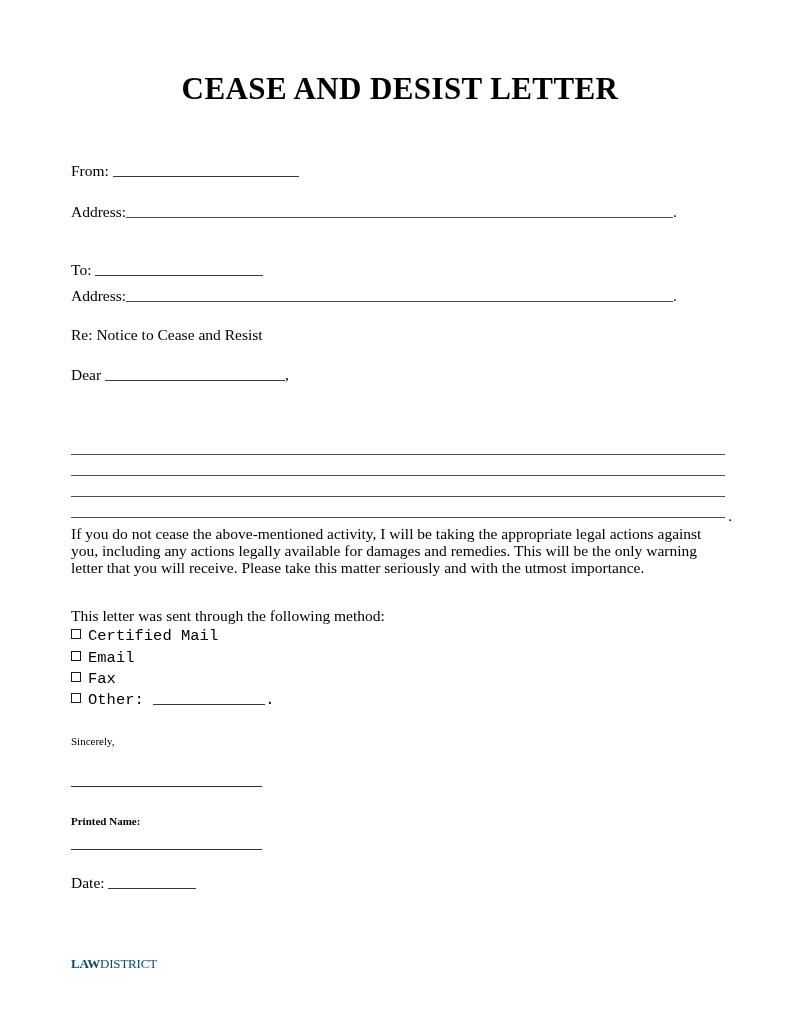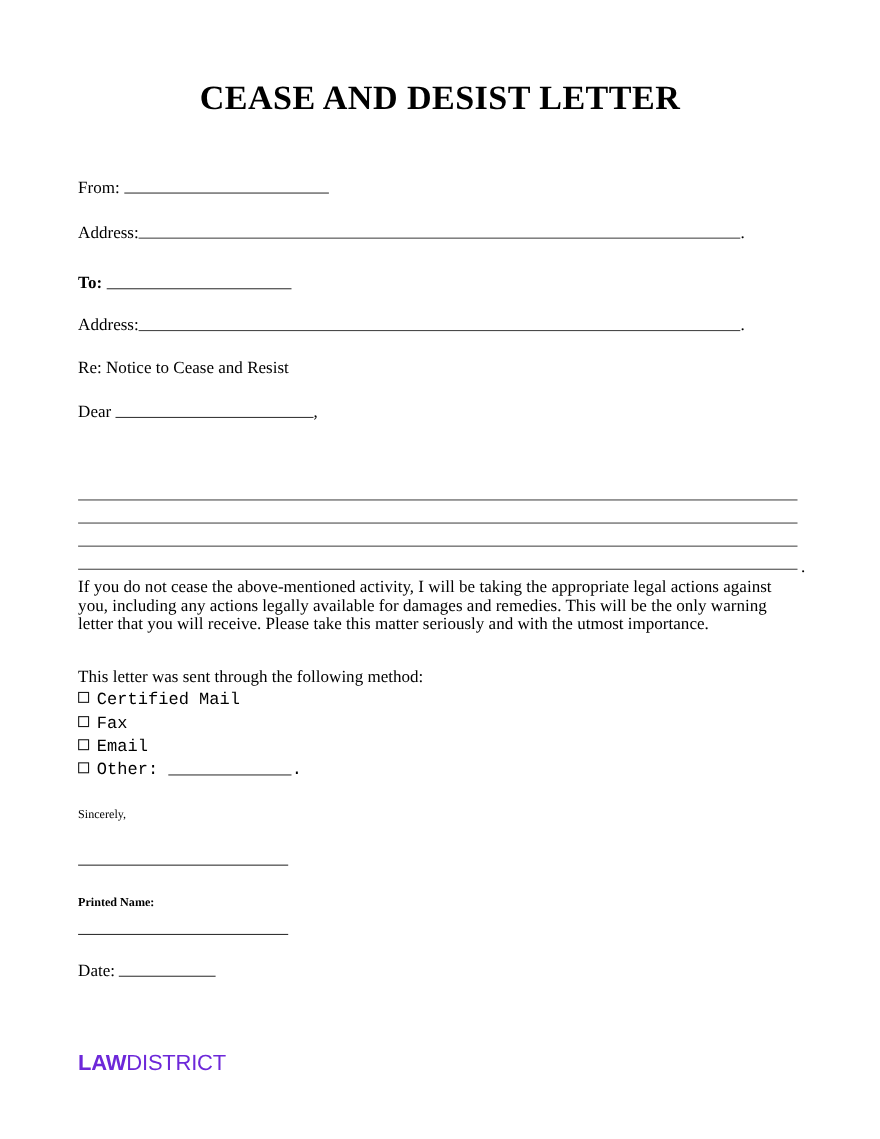--- a/index.html
+++ b/index.html
@@ -133,24 +133,24 @@
     width: 191px;
     border-bottom: 1.5px solid #333333;
     height: 0;
   }
 
   
   .logo {
     position: absolute;
     left: 71px;
     top: 956px;
-    font-family: Liberation Sans, sans-serif;
-    font-size: 20px;
+    font-family: Liberation Serif, serif;
+    font-size: 13px;
     letter-spacing: -0.2px;
-    color: #6d28d9;
+    color: #0c4a6e;
     white-space: nowrap;
   }
   .logo-law { font-weight: bold; }
   .logo-district { font-weight: normal; }
 </style>
 </head>
 <body>
 
 <div class="page">
 
@@ -158,21 +158,21 @@
 
   <div class="line-row" style="top:161px;">
     <span class="label">From:</span>
     <span class="rule rule-short"></span>
   </div>
 
   <div class="line-row" style="top:202px;">
     <span class="label">Address:</span><span class="rule-full" style="width:547px;"></span><span>.</span>
   </div>
 
-  <div class="line-row" style="top:248px;font-weight:bold;">
+  <div class="line-row" style="top:260px;">
     <span class="label">To:</span>
     <span class="rule rule-to"></span>
   </div>
 
   <div class="line-row" style="top:286px;">
     <span class="label">Address:</span><span class="rule-full" style="width:547px;"></span><span>.</span>
   </div>
 
   <div class="line-row" style="top:325px;">Re: Notice to Cease and Resist</div>
 
@@ -194,25 +194,25 @@
   <div class="para">If you do not cease the above-mentioned activity, I will be taking the appropriate legal actions against you, including any actions legally available for damages and remedies. This will be the only warning letter that you will receive. Please take this matter seriously and with the utmost importance.</div>
 
   <div class="method-block">
     <div class="method-intro">This letter was sent through the following method:</div>
 
     <div class="method-item">
       <span class="checkbox"></span><span>Certified Mail</span>
     </div>
 
     <div class="method-item">
+      <span class="checkbox"></span><span>Email</span>
+    </div>
+
+    <div class="method-item">
       <span class="checkbox"></span><span>Fax</span>
-    </div>
-
-    <div class="method-item">
-      <span class="checkbox"></span><span>Email</span>
     </div>
 
     <div class="method-item">
       <span class="checkbox"></span><span>Other:</span>
       <span class="rule rule-other"></span><span>.</span>
     </div>
   </div>
 
   <div class="sig-area" style="top:731px;">
     <div class="sig-label">Sincerely,</div>

